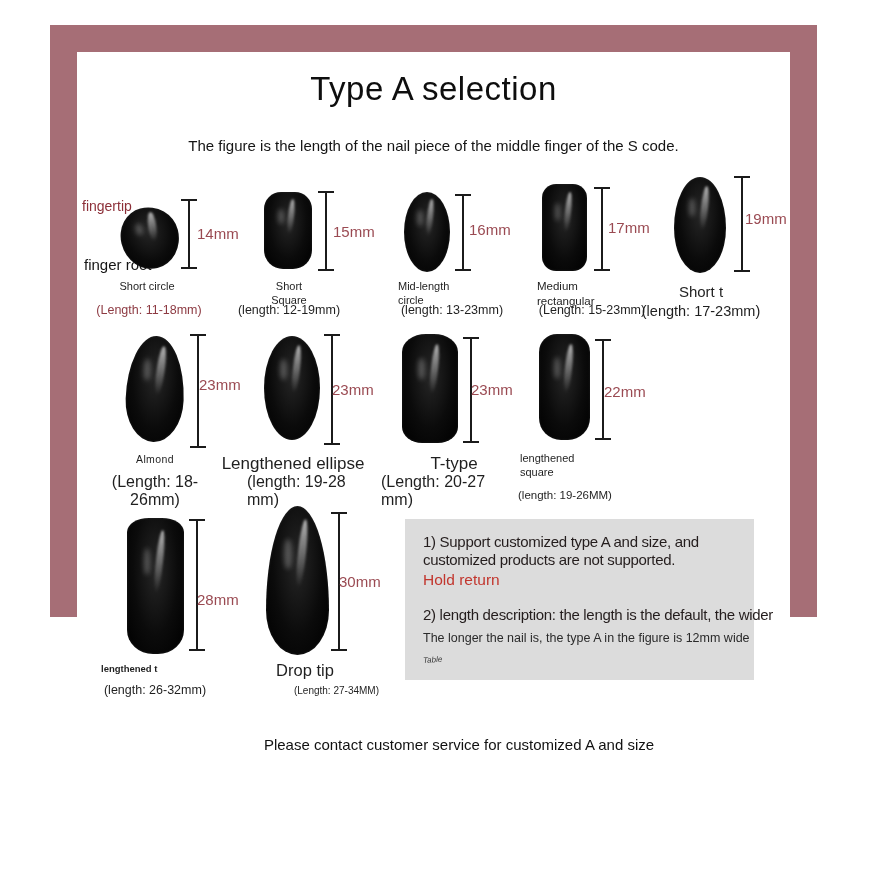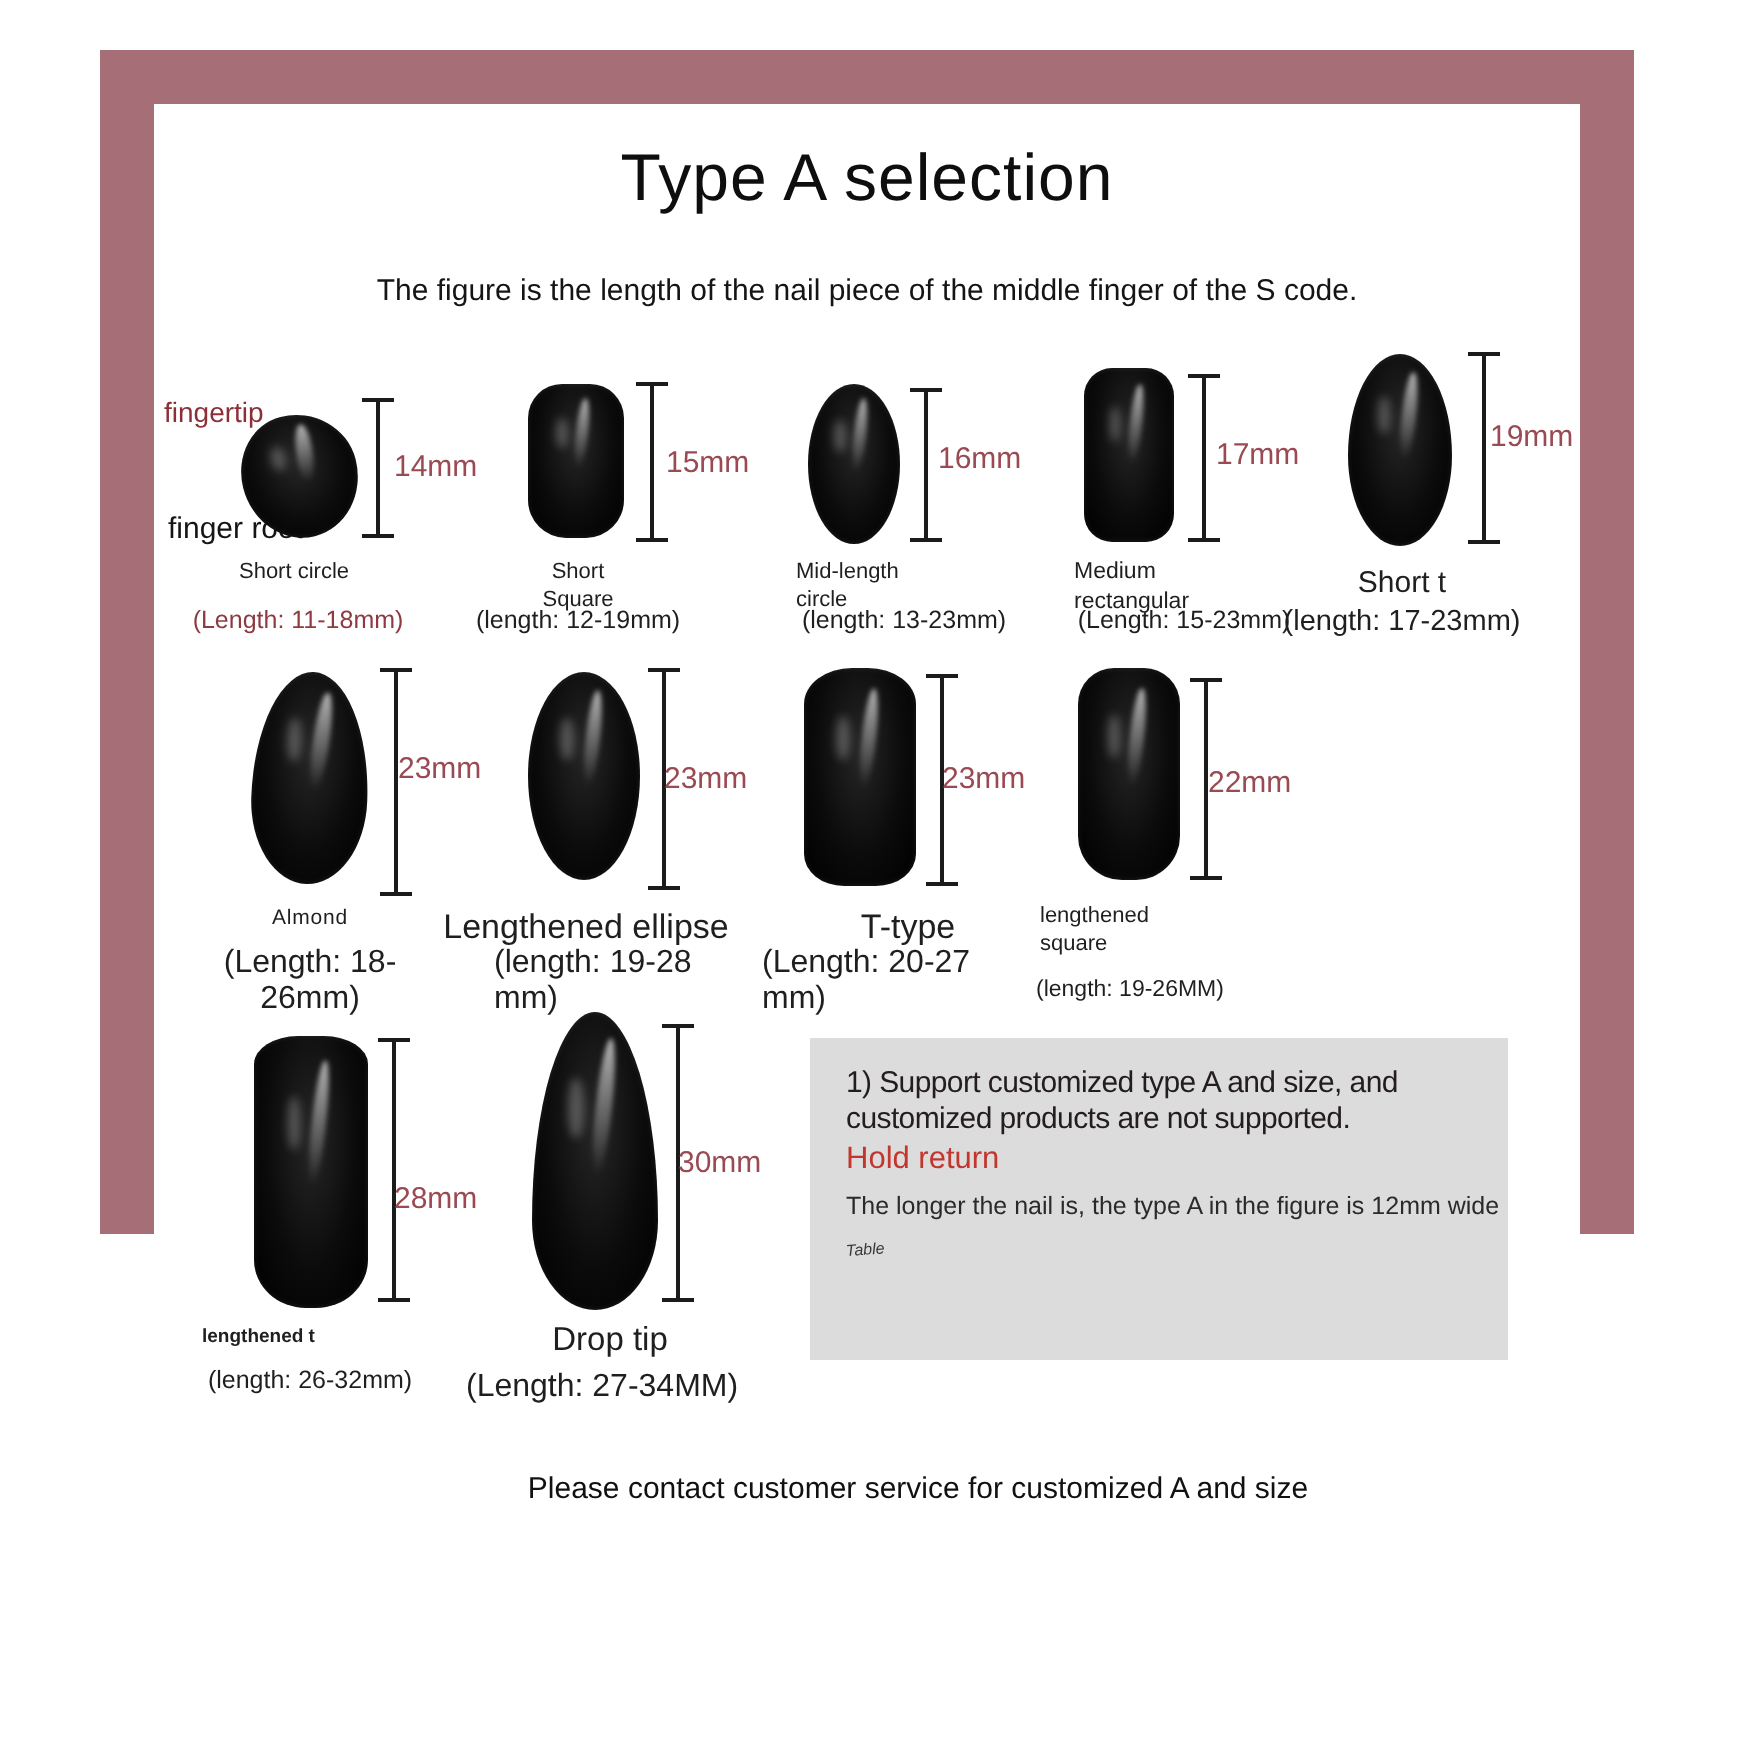--- a/index.html
+++ b/index.html
@@ -94,21 +94,21 @@
   .n10-nail{left:50px;top:466px;width:57px;height:136px;border-radius:22px 22px 26px 26px/14px 14px 24px 24px;}
   .n10-beam{left:112px;top:467px;height:128px;}
   .n10-mm{left:120px;top:525px;margin-top:14px;}
   .n10-nm{left:24px;top:611px;width:104px;font-size:9.5px;font-weight:bold;}
   .n10-rg{left:10px;top:631px;width:136px;font-size:12.5px;text-align:center;}
 
   .n11-nail{left:189px;top:454px;width:63px;height:149px;border-radius:50% 50% 50% 50%/70% 70% 30% 30%;}
   .n11-beam{left:254px;top:460px;height:135px;}
   .n11-mm{left:262px;top:521px;}
   .n11-nm{left:178px;top:608px;width:100px;font-size:16.5px;text-align:center;}
-  .n11-rg{left:156px;top:633px;width:146px;font-size:16px;text-align:left;}
+  .n11-rg{left:156px;top:633px;width:146px;font-size:10px;text-align:right;}
 
   
   .infobox{left:328px;top:467px;width:349px;height:161px;background:#dcdcdc;
            padding:14px 0 0 18px;box-sizing:border-box;}
   .ib-l1{width:318px;font-size:15px;letter-spacing:-.3px;color:#241d1d;line-height:1.18;}
   .ib-hold{margin-top:3px;font-size:15.5px;color:#c2362e;}
   .ib-l2{margin-top:17px;width:368px;font-size:15px;letter-spacing:-.3px;color:#241d1d;line-height:1.18;}
   .ib-l3{margin-top:7px;font-size:12.5px;color:#2a2a2a;}
   .ib-foot{margin-top:11px;font-size:8px;font-style:italic;color:#3a3a3a;transform:rotate(-4deg);transform-origin:left;}
 
@@ -190,20 +190,21 @@
 
       <div class="nail n11-nail"></div>
       <div class="beam n11-beam"></div>
       <div class="mm n11-mm">30mm</div>
       <div class="nm n11-nm">Drop tip</div>
       <div class="rg n11-rg">(Length: 27-34MM)</div>
 
       <div class="abs infobox">
         <div class="ib-l1">1) Support customized type A and size, and customized products are not supported.</div>
         <div class="ib-hold">Hold return</div>
+        <div class="ib-l2">2) length description: the length is the default, the wider</div>
         <div class="ib-l3">The longer the nail is, the type A in the figure is 12mm wide</div>
         <div class="ib-foot">Table</div>
       </div>
 
       <div class="abs footer1">Please contact customer service for customized A and size</div>
 
     </div>
   </div>
 </div>
 

